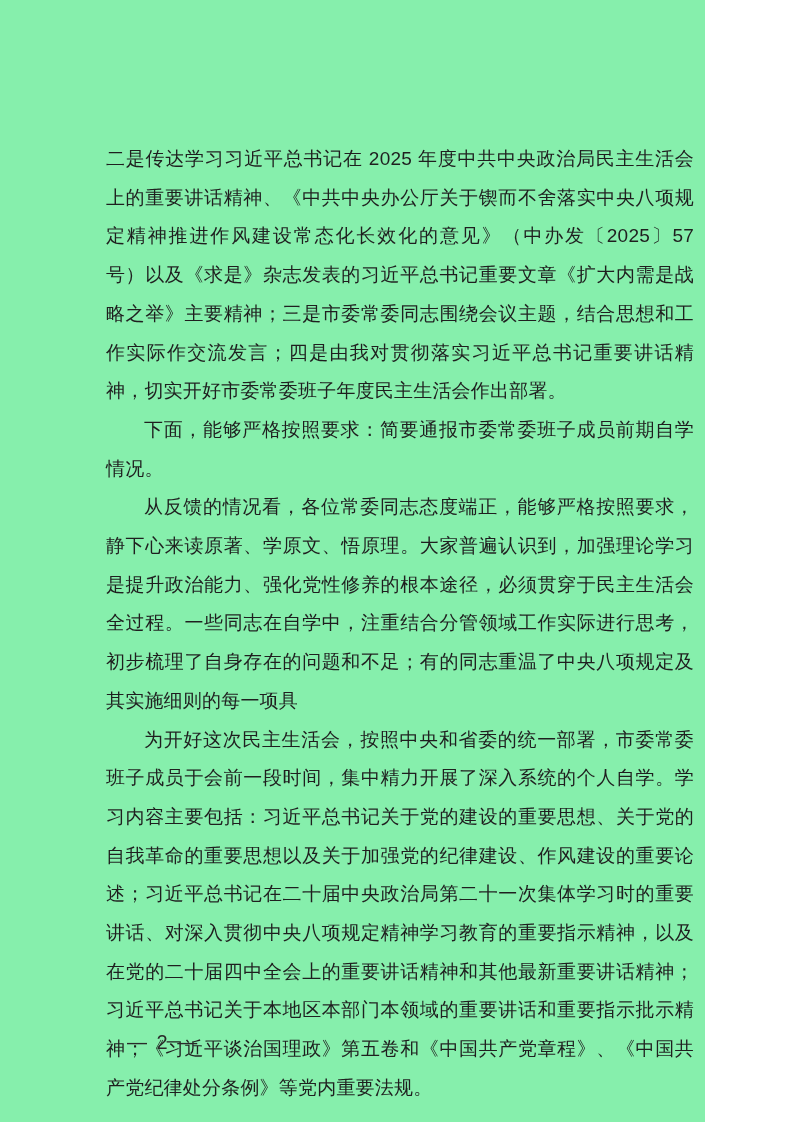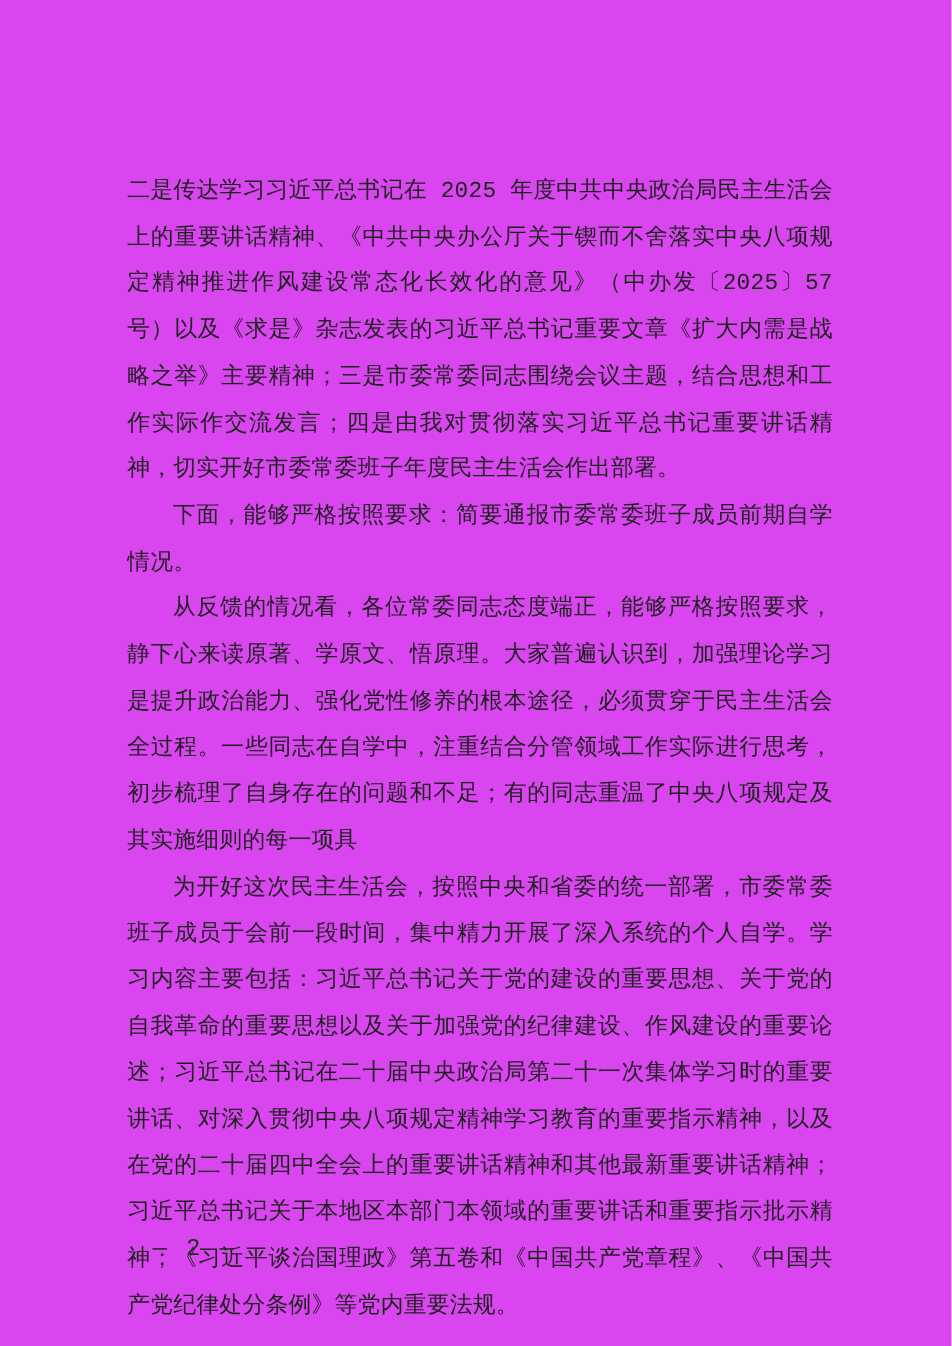--- a/index.html
+++ b/index.html
@@ -2,25 +2,25 @@
 <html><head>
 <meta charset="utf-8">
 <style>
   html, body {
     margin: 0;
     padding: 0;
     background: #ffffff;
   }
   .page {
     position: relative;
-    width: 793px;
+    width: 705px;
     height: 1122px;
-    background: #d946ef;
+    background: #86efac;
     overflow: hidden;
-    font-family: Liberation Mono, monospace;
+    font-family: Liberation Sans, sans-serif;
     color: #1f1f1f;
   }
   .content {
     position: absolute;
     left: 106px;
     top: 140px;
     width: 588px;
     font-size: 19px;
     line-height: 38.7px;
     text-align: justify;

